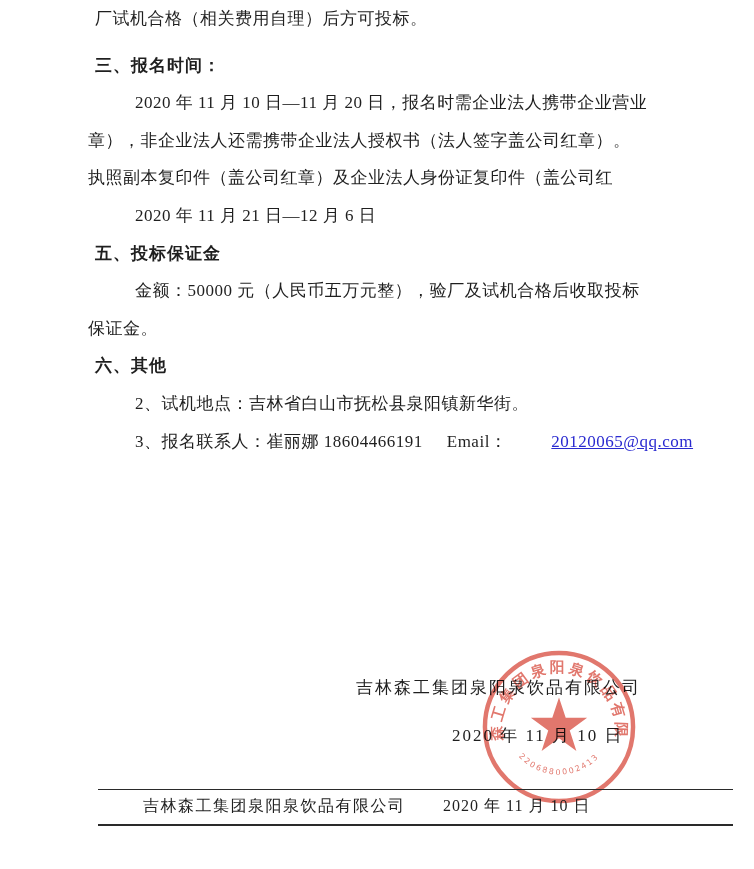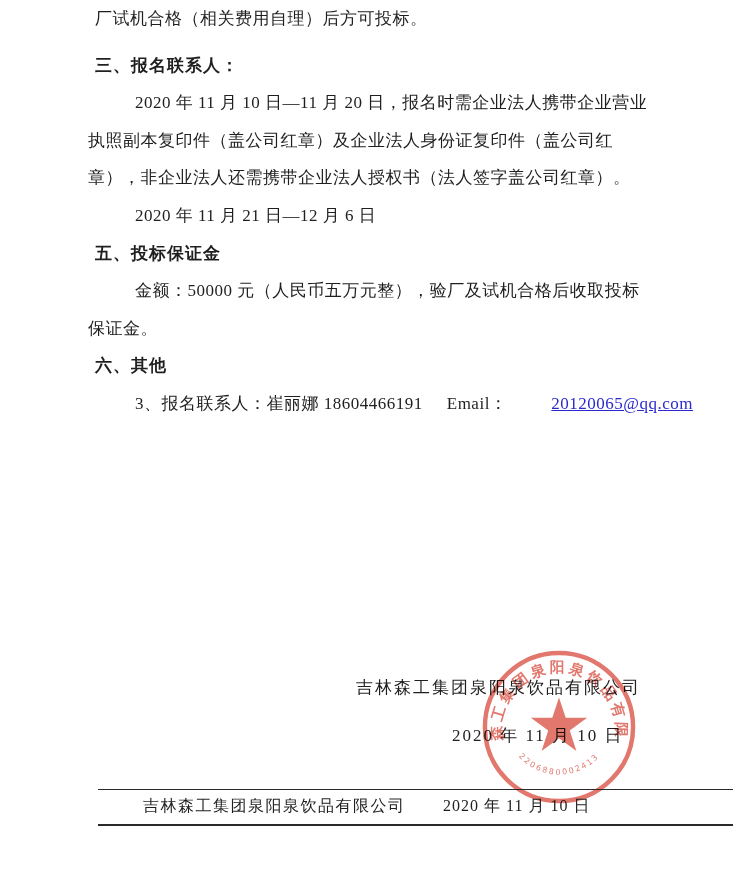--- a/index.html
+++ b/index.html
@@ -86,29 +86,30 @@
     font-family:"DejaVu Sans","Liberation Sans",sans-serif;
   }
 </style>
 </head>
 <body>
 
 <div class="page">
 
   <div class="doc-body">
     <div class="line hang">厂试机合格（相关费用自理）后方可投标。</div>
-    <div class="line heading first-heading">三、报名联系人：</div>
+    <div class="line heading first-heading">三、报名时间：</div>
     <div class="line indent">2020 年 11 月 10 日—11 月 20 日，报名时需企业法人携带企业营业</div>
+    <div class="line">章），非企业法人还需携带企业法人授权书（法人签字盖公司红章）。</div>
     <div class="line">执照副本复印件（盖公司红章）及企业法人身份证复印件（盖公司红</div>
-    <div class="line">章），非企业法人还需携带企业法人授权书（法人签字盖公司红章）。</div>
     <div class="line indent">2020 年 11 月 21 日—12 月 6 日</div>
     <div class="line heading">五、投标保证金</div>
     <div class="line indent">金额：50000 元（人民币五万元整），验厂及试机合格后收取投标</div>
     <div class="line">保证金。</div>
     <div class="line heading">六、其他</div>
+    <div class="line indent">2、试机地点：吉林省白山市抚松县泉阳镇新华街。</div>
     <div class="line indent">
       <span>3、报名联系人：崔丽娜 18604466191</span><span class="email-label">Email：</span><a class="email-link">20120065@qq.com</a>
     </div>
   </div>
 
   <div class="sig-company">吉林森工集团泉阳泉饮品有限公司</div>
   <div class="sig-date">2020 年 11 月 10 日</div>
 
   <svg class="stamp" viewBox="0 0 160 160">
     <defs>

